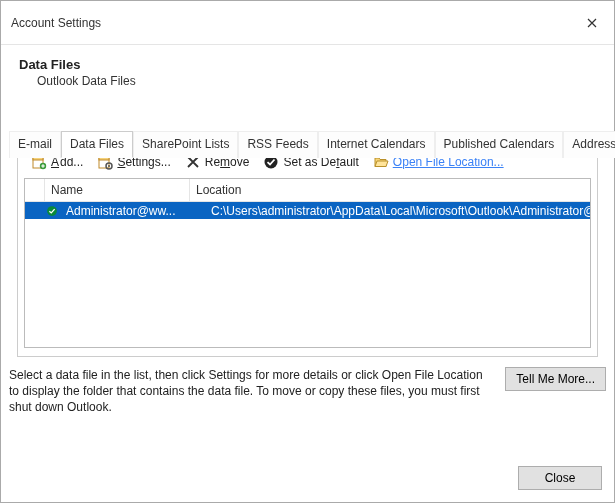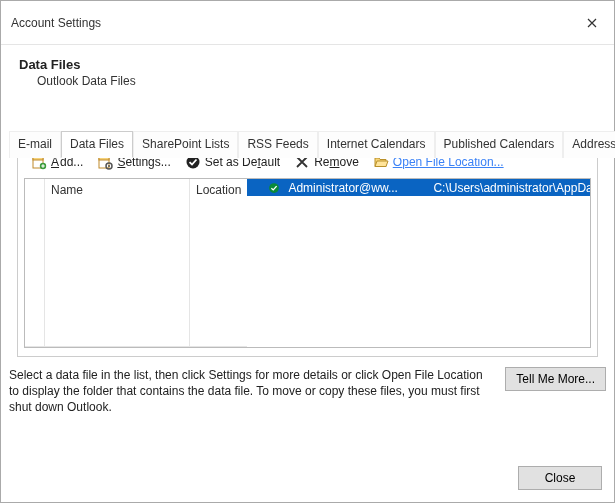--- a/index.html
+++ b/index.html
@@ -20,21 +20,21 @@
   .tab { padding: 5px 8px 6px 8px; font-size: 12px; color: #333; border-top: 1px solid #eee; border-left: 1px solid #eee; border-right: 1px solid #eee; margin-right: 0; position: relative; top: 13px; background: #fdfdfd; cursor: pointer; white-space: nowrap; }
   .tab.active { border-top: 1px solid #ccc; border-left: 1px solid #ccc; border-right: 1px solid #ccc; background: #fff; border-bottom: 1px solid #fff; }
 
   .tab-content { border: 1px solid #ccc; border-top: none; margin: 0 8px; background: #fff; }
 
   .toolbar { display: flex; align-items: center; padding: 5px 6px; gap: 0; background: #fff; }
   .tbtn { display: flex; align-items: center; gap: 4px; padding: 2px 6px; font-size: 12px; color: #222; cursor: pointer; border: 1px solid transparent; }
   .tbtn .u { text-decoration: underline; }
   .ico { width: 16px; height: 16px; display: inline-flex; align-items: center; justify-content: center; }
 
-  .list { border: 1px solid #bbb; margin: 0 6px 8px 6px; height: 170px; background: #fff; display: flex; flex-direction: row; }
+  .list { border: 1px solid #bbb; margin: 0 6px 8px 6px; height: 170px; background: #fff; display: flex; flex-direction: column; }
   .list-head { display: flex; font-size: 12px; color: #333; background: #fff; }
   .list-head .col { padding: 4px 6px; border-right: 1px solid #e5e5e5; border-bottom: 1px solid #e5e5e5; }
   .col-check { width: 20px; border-right: 1px solid #e5e5e5; border-bottom: 1px solid #e5e5e5; }
   .col-name { width: 145px; }
   .col-loc { flex: 1; border-right: none !important; }
   .list-body { flex: 1; overflow: auto; }
   .row { display: flex; align-items: center; font-size: 12px; height: 17px; padding-left: 17px; }
   .row.selected { background: #0a64c2; color: #fff; }
   .row .cell { padding: 1px 4px; overflow: hidden; white-space: nowrap; }
   .cell-check { width: 20px; display: flex; align-items: center; justify-content: center; }
@@ -102,34 +102,34 @@
                 <circle cx="12" cy="12" r="3" fill="none" stroke="#555" stroke-width="1.5"></circle>
                 <circle cx="12" cy="12" r="1" fill="#555"></circle>
               </svg>
           </span>
           <span><span class="u">S</span>ettings...</span>
         </div>
 
         <div class="tbtn">
           <span class="ico">
             <svg viewBox="0 0 16 16">
+                <path d="M3 3 L13 13 M13 3 L3 13" stroke="#333" stroke-width="1.8"></path>
+              </svg>
+          </span>
+          <span>Re<span class="u">m</span>ove</span>
+        </div>
+
+        <div class="tbtn">
+          <span class="ico">
+            <svg viewBox="0 0 16 16">
                 <circle cx="8" cy="8" r="6.5" fill="#222"></circle>
                 <path d="M4.5 8.2 L7 10.5 L11.5 5.5" stroke="#fff" stroke-width="1.8" fill="none"></path>
               </svg>
           </span>
           <span>Set as De<span class="u">f</span>ault</span>
-        </div>
-
-        <div class="tbtn">
-          <span class="ico">
-            <svg viewBox="0 0 16 16">
-                <path d="M3 3 L13 13 M13 3 L3 13" stroke="#333" stroke-width="1.8"></path>
-              </svg>
-          </span>
-          <span>Re<span class="u">m</span>ove</span>
         </div>
 
         <div class="tbtn">
           <span class="ico">
             <svg viewBox="0 0 16 16">
                 <path d="M2 4 h4 l1 1.5 h6 v7 h-11 z" fill="#f7d477" stroke="#b9902a"></path>
                 <path d="M2 12.5 L4 7 h11 l-2 5.5 z" fill="#ffe49a" stroke="#b9902a"></path>
               </svg>
           </span>
           <span style="color:#3b82f6; text-decoration:underline;"><span class="u">O</span>pen File Location...</span>

